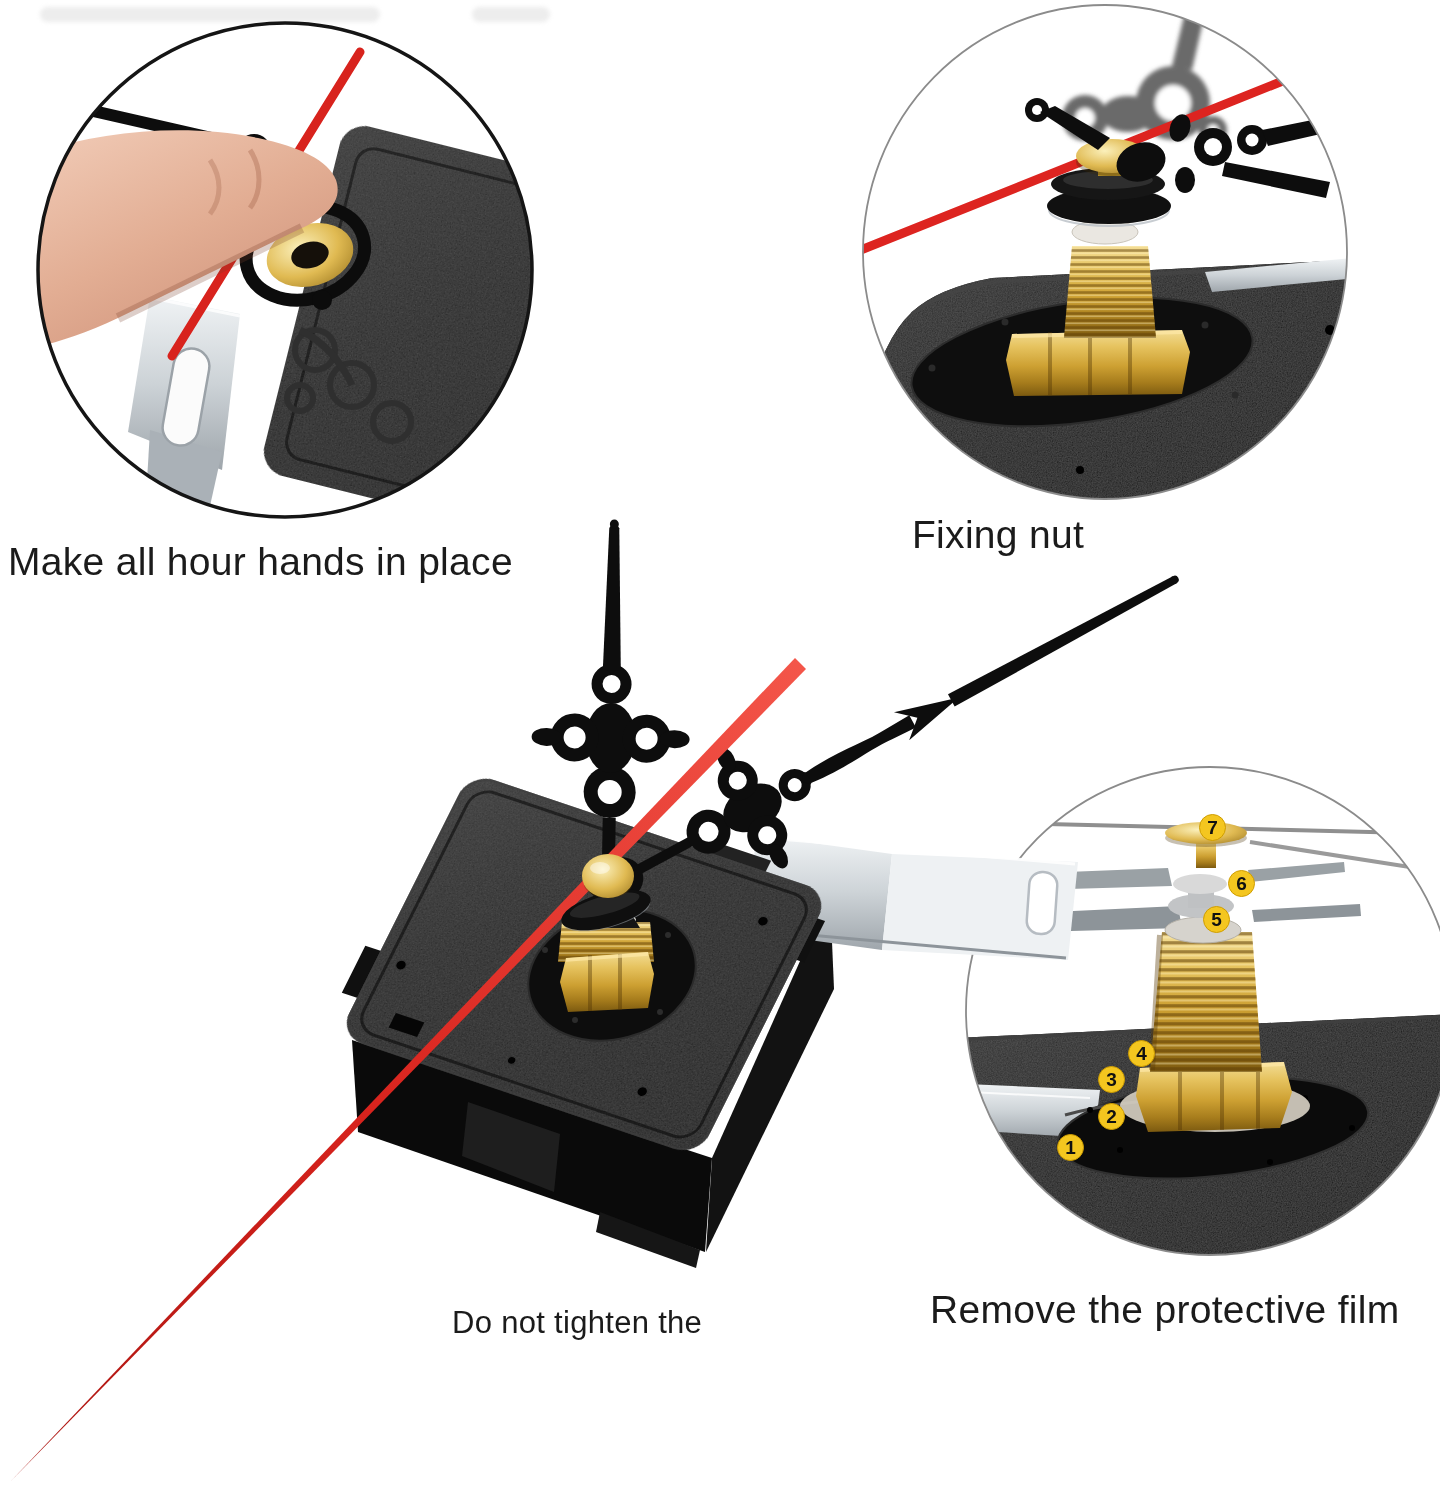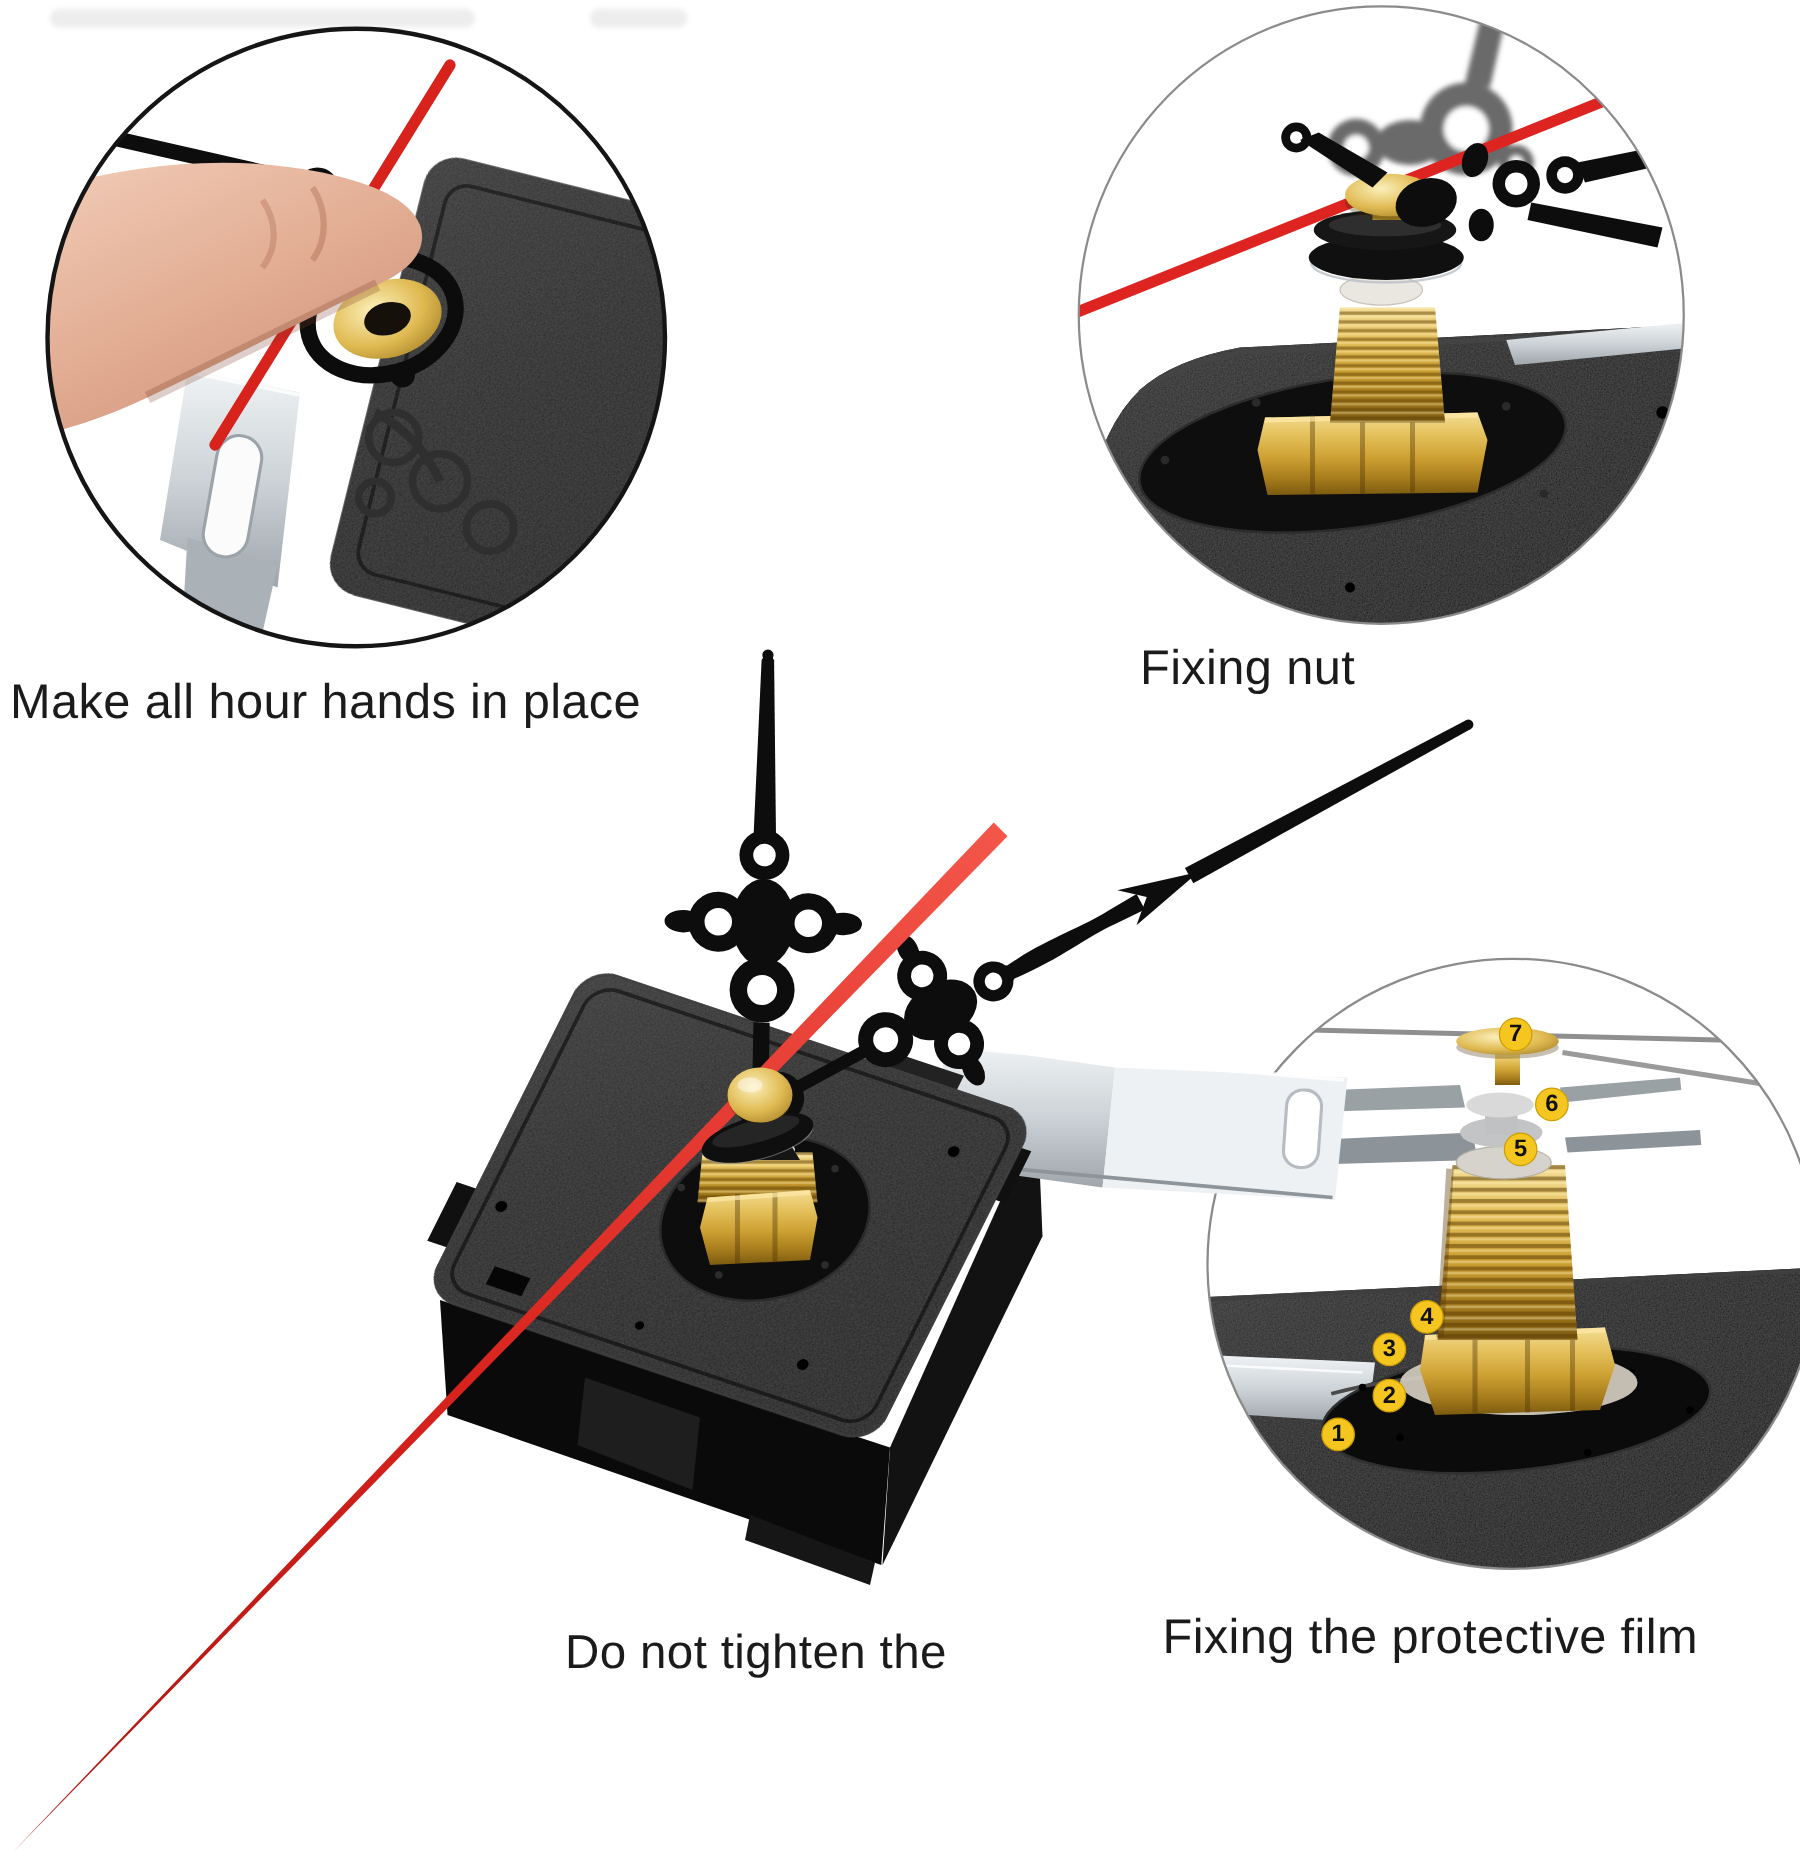--- a/index.html
+++ b/index.html
@@ -1,20 +1,20 @@
 <!DOCTYPE html>
 <html><head>
 <meta charset="utf-8">
 <style>
   html,body{margin:0;padding:0;background:#fff;}
   .canvas{position:relative;width:1440px;height:1498px;background:#fff;overflow:hidden;
           font-family:Liberation Sans, sans-serif;}
   .scene{position:absolute;left:0;top:0;}
   .caption{position:absolute;color:#1b1b1b;font-size:39px;letter-spacing:.3px;white-space:nowrap;}
-  .note{position:absolute;color:#1b1b1b;font-size:38px;line-height:53px;letter-spacing:.3px;}
+  .note{position:absolute;color:#1b1b1b;font-size:31px;line-height:53px;letter-spacing:.3px;}
   .badge{position:absolute;width:27px;height:27px;border-radius:50%;background:#f4c61f;
          border:1px solid #cf9d00;color:#111;font-size:19px;font-weight:bold;
          display:flex;align-items:center;justify-content:center;box-sizing:border-box;}
   .smudge{position:absolute;background:#ededed;border-radius:8px;filter:blur(2px);}
 </style>
 </head>
 <body>
 
 <div class="canvas">
 
@@ -360,21 +360,21 @@
         <ellipse cx="608" cy="876" rx="26" ry="22" fill="url(#goldCap)"></ellipse>
         <ellipse cx="600" cy="868" rx="10" ry="6" fill="#fff" opacity=".45"></ellipse>
       </g>
     </g>
   </svg>
 
   <div class="caption" style="left:8px;top:540px;">Make all hour hands in place</div>
 
   <div class="caption" style="left:912px;top:513px;">Fixing nut</div>
 
-  <div class="caption" style="left:930px;top:1288px;">Fixing the protective film</div>
+  <div class="caption" style="left:930px;top:1288px;">Remove the protective film</div>
 
   <div class="note" style="left:452px;top:1296px;">
     <div>Do not tighten the</div>
   </div>
 
   <div class="badge" style="left:1057px;top:1134px;">1</div>
   <div class="badge" style="left:1098px;top:1103px;">2</div>
   <div class="badge" style="left:1098px;top:1066px;">3</div>
   <div class="badge" style="left:1128px;top:1040px;">4</div>
   <div class="badge" style="left:1203px;top:906px;">5</div>

